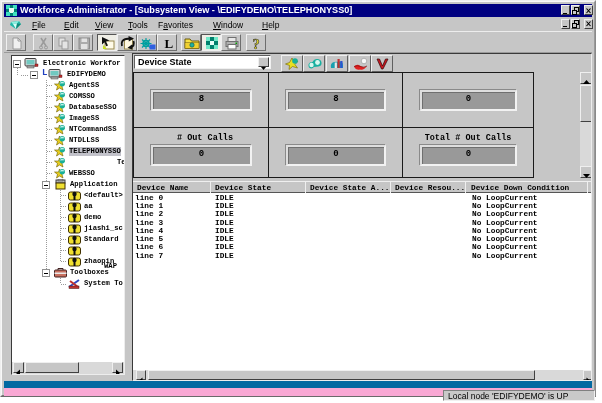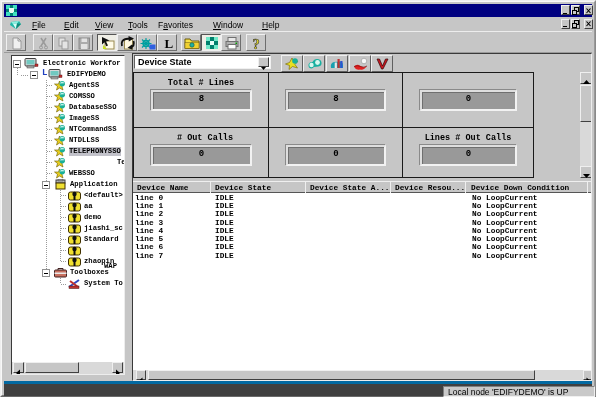--- a/index.html
+++ b/index.html
@@ -69,41 +69,42 @@
   box-shadow:inset 1px 1px 0 #6f6f6f,-1px -1px 0 #8a8a8a;}
 .vbox .v{position:absolute;width:100%;text-align:center;font-size:9px;top:2px;}
 
 #thead{position:absolute;left:0px;top:127px;width:459px;height:12px;background:#c6c6c6;
   border-top:1px solid #efefef;border-bottom:1px solid #555;font-size:7.8px;}
 #thead .h{position:absolute;top:2px;white-space:nowrap;}
 #thead .sep{position:absolute;top:0;width:1px;height:11px;background:#808080;border-right:1px solid #efefef;}
 #tbody{position:absolute;left:0px;top:139px;width:459px;height:177px;background:#fff;font-size:7.8px;}
 #tbody .r{position:absolute;white-space:nowrap;}
 
-#status{left:4px;top:381px;width:588px;height:15px;background:#404040;border-top:3px solid #0369a1;}
+#status{left:4px;top:381px;width:588px;height:15px;background:#f9a8d4;border-top:7px solid #0369a1;}
 #sfield{position:absolute;left:439px;top:2px;width:152px;height:11px;background:#c9c9c9;
   border-top:1px solid #808080;border-left:1px solid #808080;
   border-right:1px solid #f0f0f0;border-bottom:1px solid #f0f0f0;
   font-size:8.5px;line-height:10px;padding-left:4px;white-space:nowrap;}
 </style>
 </head>
 <body>
 <div id="page">
 <div class="abs" id="frame"></div>
 <div class="abs" id="frame2"></div>
 
 <div class="abs" id="title">
   <svg class="abs" style="left:2px;top:1px" width="11" height="11">
     <rect x="0" y="0" width="11" height="11" fill="#008070"></rect>
     <rect x="0" y="0" width="4" height="4" fill="#40e0c0"></rect>
     <rect x="7" y="0" width="4" height="4" fill="#40e0c0"></rect>
     <rect x="3" y="3" width="5" height="5" fill="#eafaf4"></rect>
     <rect x="0" y="7" width="4" height="4" fill="#40e0c0"></rect>
     <rect x="7" y="7" width="4" height="4" fill="#40e0c0"></rect>
   </svg>
+  <span class="abs" style="left:16px;top:0">Workforce Administrator - [Subsystem View - \EDIFYDEMO\TELEPHONYSS0]</span>
   <div class="tbtn" style="left:557px;top:1px;"><svg width="7" height="8">
           <rect x="1" y="6" width="4" height="1" fill="#000"></rect>
         </svg></div>
   <div class="tbtn" style="left:567px;top:1px;"><svg width="7" height="8" shape-rendering="crispEdges">
           <rect x="2.5" y="0.5" width="4" height="3.5" fill="none" stroke="#000"></rect>
           <rect x="0.5" y="3.5" width="4" height="3.5" fill="#c8c8c8" stroke="#000"></rect>
         </svg></div>
   <div class="tbtn" style="left:580px;top:1px;"><svg width="7" height="8">
           <path d="M1.5 1.5 L5.5 6 M5.5 1.5 L1.5 6" stroke="#000" stroke-width="1.1"></path>
         </svg></div>
@@ -437,21 +438,20 @@
         </svg>
       </div>
   <div class="mbtn" style="left:238px;">
         <svg width="18" height="14">
           <path d="M3 2 L7.5 12 L9 12 L14 2 L11.5 2 L8.5 9 L5.5 2 Z" fill="#c81820" stroke="#300808" stroke-width="0.7"></path>
         </svg>
       </div>
 
   <div id="grid">
         <div class="cell" style="left:0px;top:0px;width:136px;height:56px">
-          <div class="cl mono" style="top:5px">Total # Lines</div>
           <div class="vbox" style="left:17px;top:17px;width:101px;height:21px">
             <div class="v mono">8</div>
           </div>
         </div>
         <div class="cell" style="left:135px;top:0px;width:135px;height:56px">
           <div class="vbox" style="left:17px;top:17px;width:100px;height:21px">
             <div class="v mono">8</div>
           </div>
         </div>
         <div class="cell" style="left:269px;top:0px;width:132px;height:56px">
@@ -464,21 +464,21 @@
           <div class="vbox" style="left:17px;top:17px;width:101px;height:21px">
             <div class="v mono">0</div>
           </div>
         </div>
         <div class="cell" style="left:135px;top:55px;width:135px;height:51px">
           <div class="vbox" style="left:17px;top:17px;width:100px;height:21px">
             <div class="v mono">0</div>
           </div>
         </div>
         <div class="cell" style="left:269px;top:55px;width:132px;height:51px">
-          <div class="cl mono" style="top:5px">Lines # Out Calls</div>
+          <div class="cl mono" style="top:5px">Total # Out Calls</div>
           <div class="vbox" style="left:17px;top:17px;width:97px;height:21px">
             <div class="v mono">0</div>
           </div>
         </div>
       </div>
 
   <div class="abs sb" style="left:447px;top:18px;width:13px;height:106px;">
     <div class="sbtn" style="left:0;top:0;width:13px;height:12px;"><svg width="11" height="10">
             <path d="M5.5 3 L9 7 L2 7 Z" fill="#000"></path>
           </svg></div>

